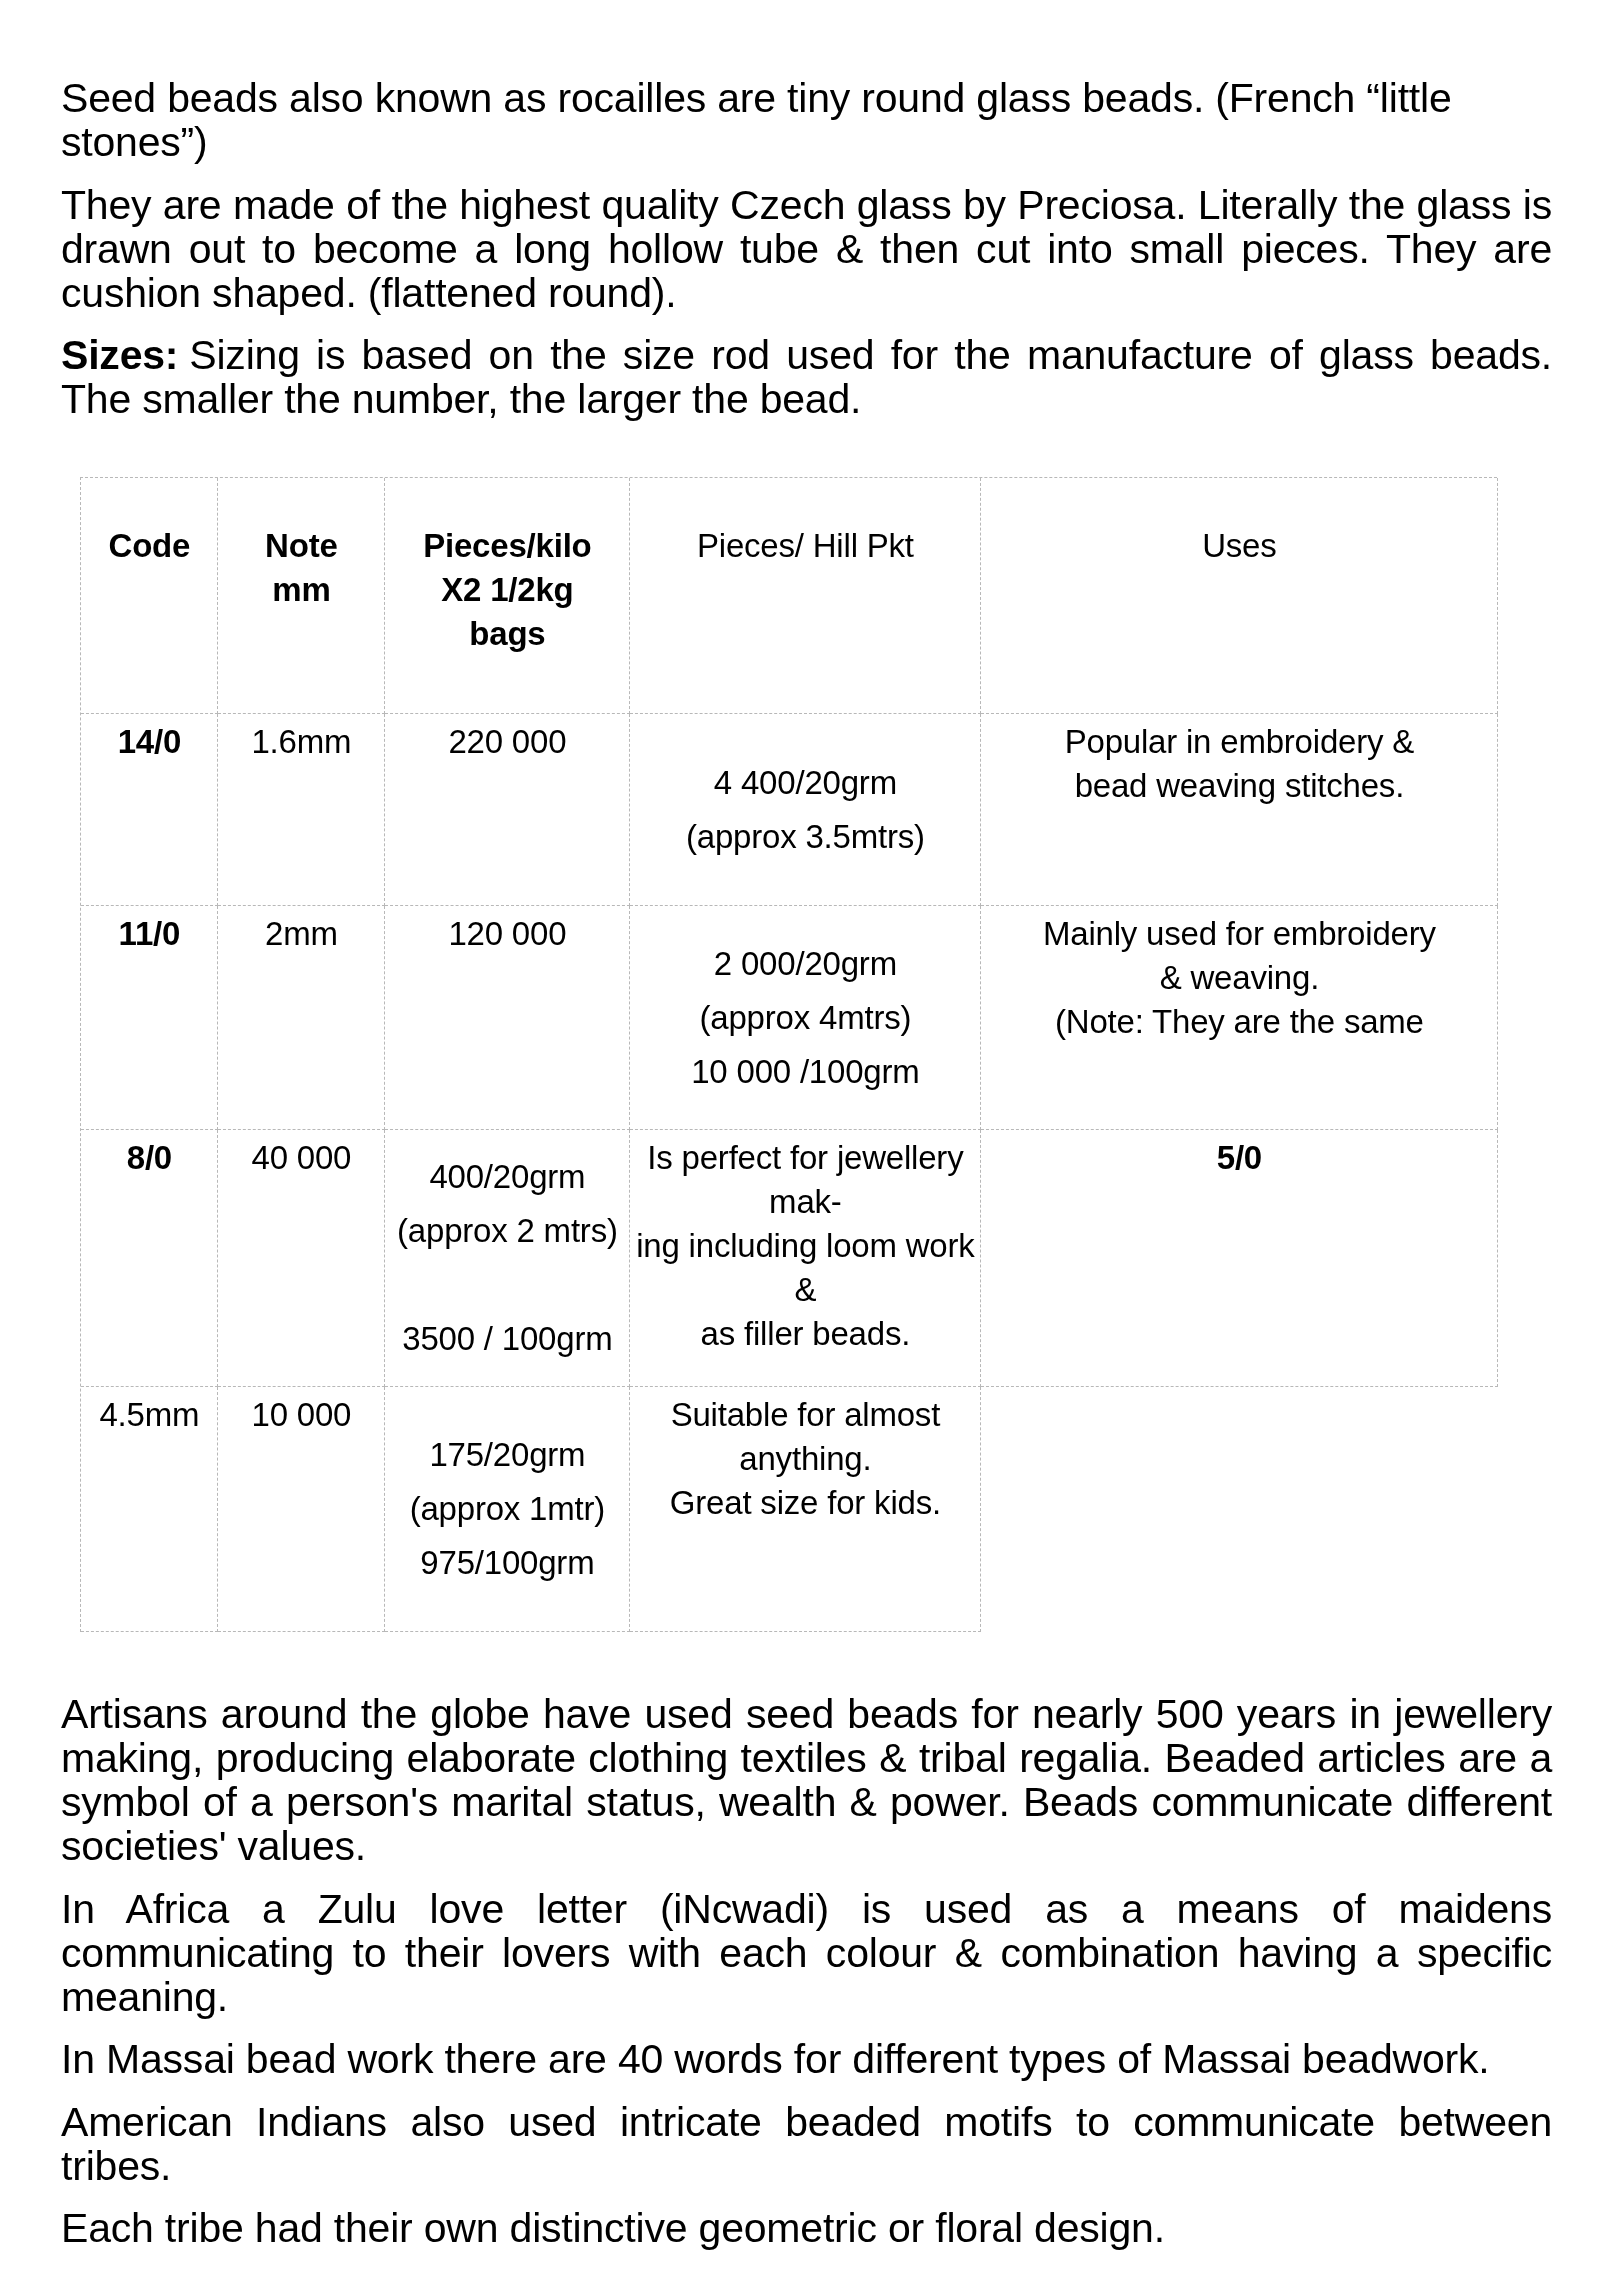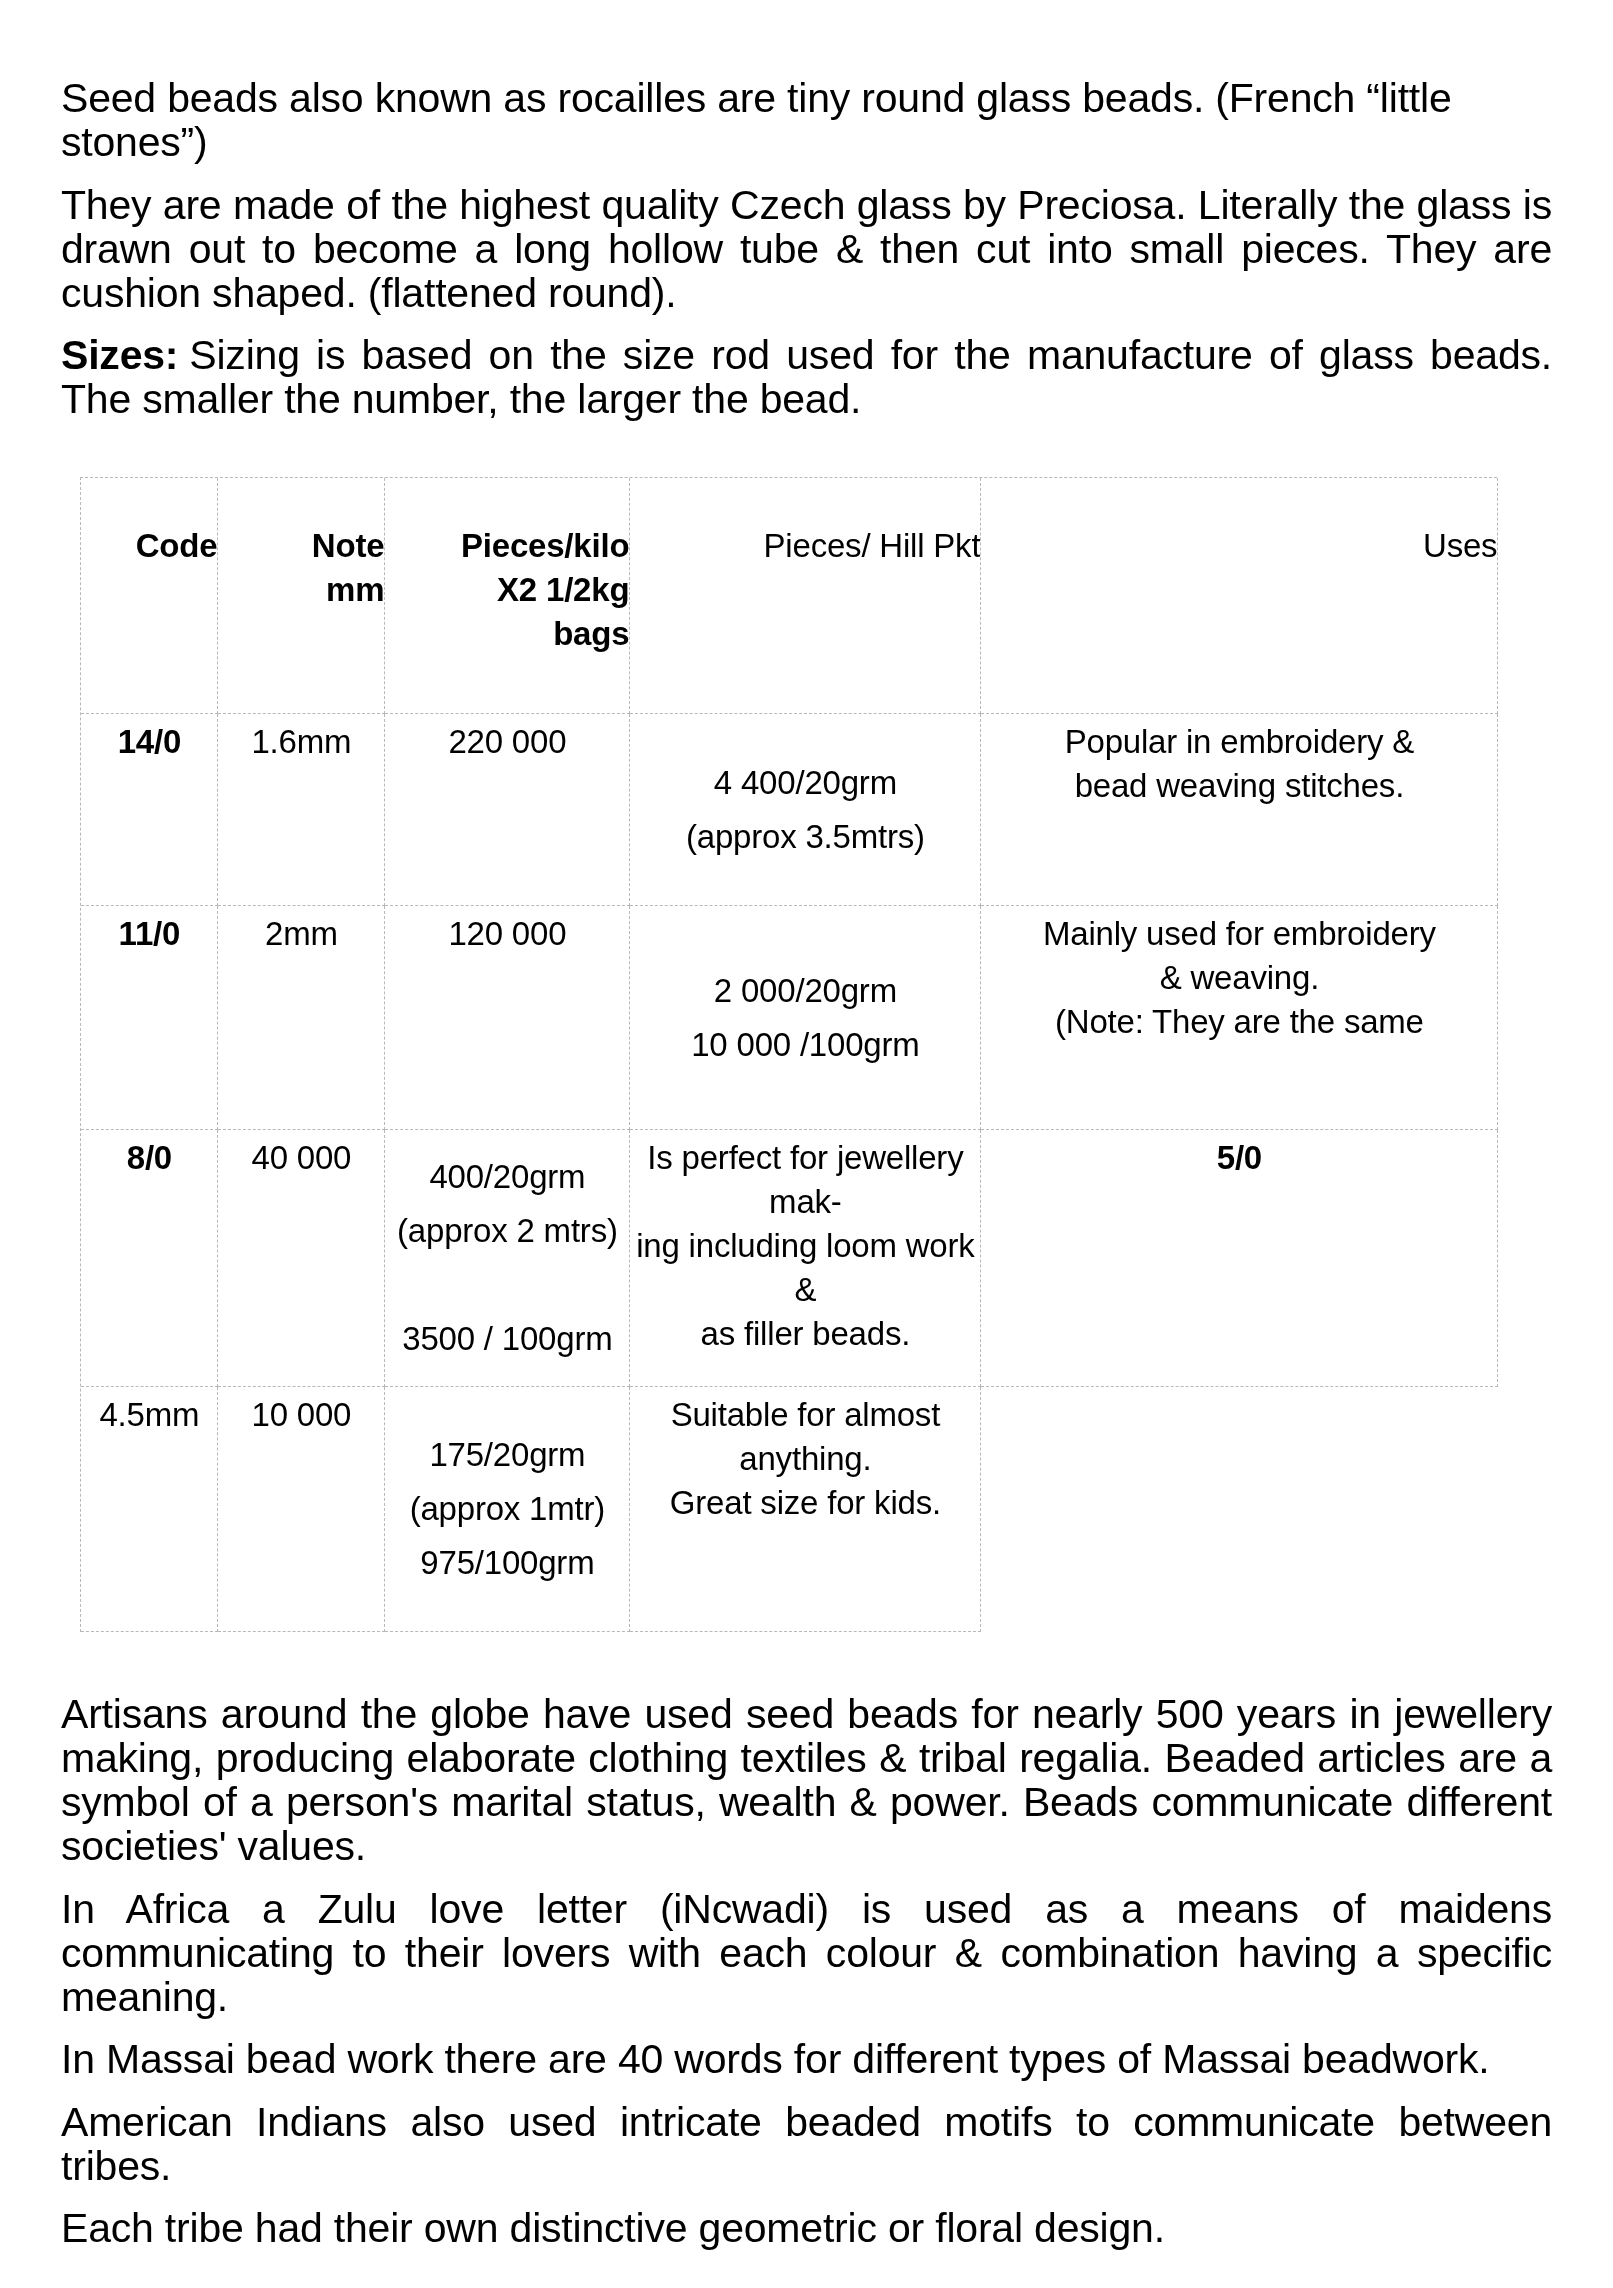--- a/index.html
+++ b/index.html
@@ -46,21 +46,21 @@
   .cell {
     box-sizing: border-box;
     border-right: 0.9px dashed #b8b8b8;
     border-bottom: 0.9px dashed #b8b8b8;
     text-align: center;
     font-size: 33px;
     line-height: 44px;
     letter-spacing: -0.2px;
     overflow: hidden;
   }
-  .cell.hd { padding-top: 46px; text-align: right; }
+  .cell.hd { padding-top: 46px; }
   .cell.bold { font-weight: bold; }
   .cell.top { padding-top: 5.5px; }
   .cell.mid {
     display: flex;
     flex-direction: column;
     justify-content: center;
     gap: 10px;
   }
   .cl { min-height: 44px; }
 </style>
@@ -106,20 +106,21 @@
     <div class="cell top">
       <div class="cl">Popular in embroidery &amp;</div>
       <div class="cl">bead weaving stitches.</div>
     </div>
 
     <div class="cell top bold">11/0</div>
     <div class="cell top">2mm</div>
     <div class="cell top">120 000</div>
     <div class="cell mid">
       <div class="cl">2 000/20grm</div>
+      <div class="cl">(approx 4mtrs)</div>
       <div class="cl">10 000 /100grm</div>
     </div>
     <div class="cell top">
       <div class="cl">Mainly used for embroidery</div>
       <div class="cl">&amp; weaving.</div>
       <div class="cl">(Note: They are the same</div>
     </div>
 
     <div class="cell top bold">8/0</div>
     <div class="cell top">40 000</div>

